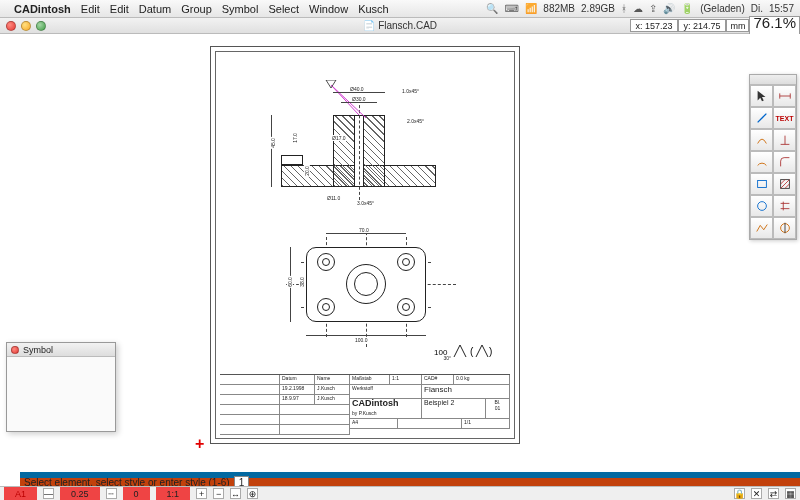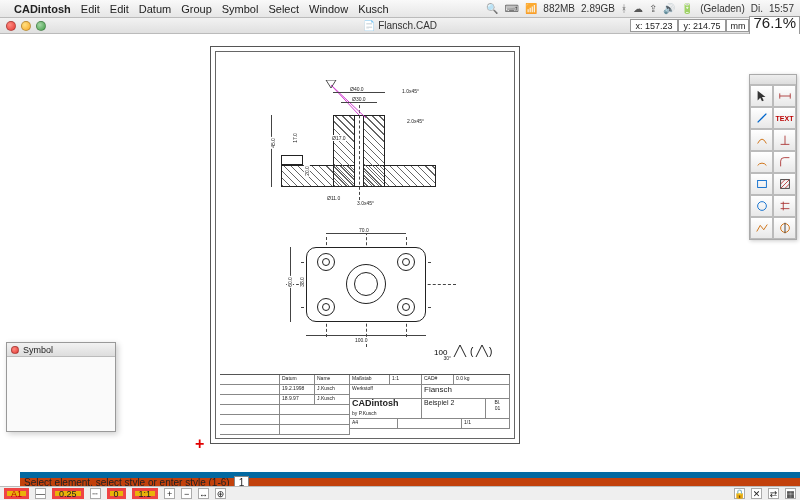--- a/index.html
+++ b/index.html
@@ -76,21 +76,21 @@
   .tool { height:22px; border:1px solid #bbb; margin:0; display:flex; align-items:center; justify-content:center; background:linear-gradient(#fff,#e8e8e8); cursor:pointer;}
   .tool svg { width:14px; height:14px; }
   .tool.txt { font-size:7px; color:#b00; font-weight:bold; }
 
   
   .origin { position:absolute; color:#e10000; font-size:16px; font-weight:bold; left:195px; top:405px; line-height:10px; }
 
   
   .status1 { position:absolute; left:0; right:0; bottom:14px; height:14px; border-top:6px solid #0369a1; background:#c2410c; font-size:10px; padding:0 4px; display:flex; align-items:center;margin-left:20px; }
   .status2 { position:absolute; left:0; right:0; bottom:0; height:14px; border-top:1px solid #bbb; background:#efefef; font-size:9px; padding:0 4px; display:flex; align-items:center; gap:6px; }
-  .status2 .seg { border:3px solid #ef4444; background:#eab308; padding:0 4px; height:11px; line-height:10px; display:inline-flex; align-items:center; }
+  .status2 .seg { border:7px solid #ef4444; background:#86efac; padding:0 4px; height:11px; line-height:10px; display:inline-flex; align-items:center; }
   .status2 .mini { width:11px; height:11px; border:1px solid #aaa; background:#fff; display:inline-flex; align-items:center; justify-content:center; }
   .spacer { flex:1; }
 
   .magenta { stroke:#d040d0; }
 </style>
 </head>
 <body>
 
 <div class="menubar">
   <span class="apple"></span>

